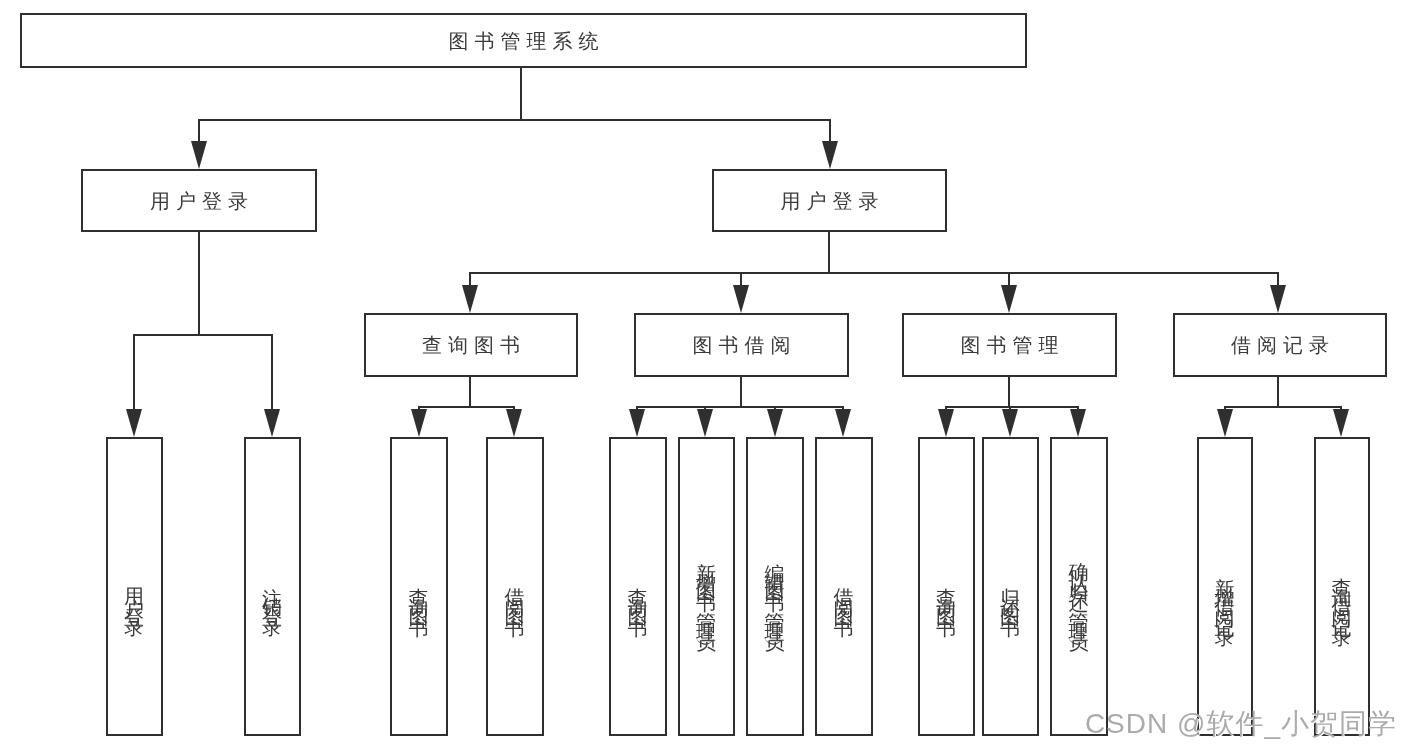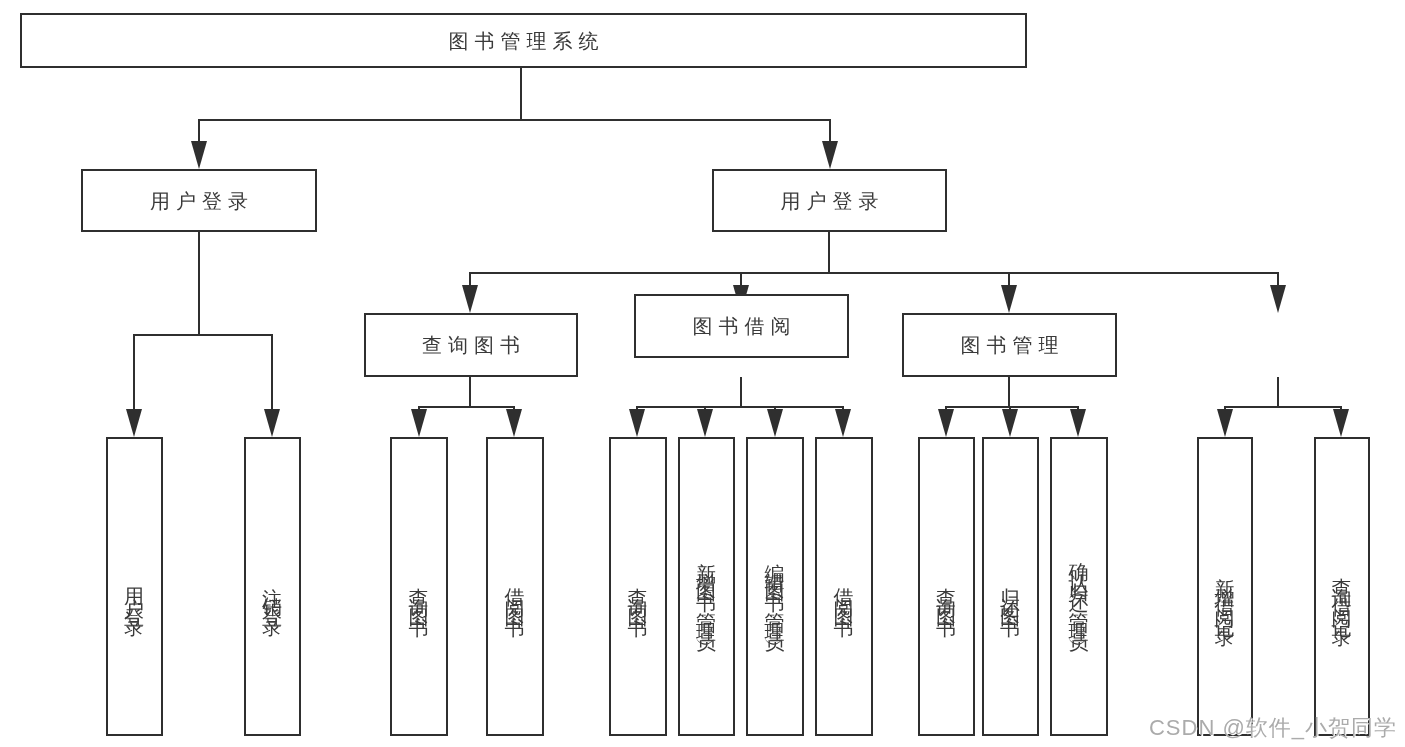--- a/index.html
+++ b/index.html
@@ -47,21 +47,21 @@
   .hline{position:absolute;height:2px;background:var(--line);}
   .ahead{
     position:absolute;width:0;height:0;
     border-left:8px solid transparent;
     border-right:8px solid transparent;
     border-top:28px solid var(--line);
   }
   .watermark{
     position:absolute;
     right:8px;bottom:4px;
-    font-size:22px;
+    font-size:28px;
     letter-spacing:1px;
     color:var(--wm);
     text-shadow:1px 1px 0 #ffffff;
     z-index:5;
     white-space:nowrap;
     margin-left:30px;
   }
 </style>
 </head>
 <body>
@@ -100,25 +100,28 @@
   <div class="vline" style="left:740px;top:272px;height:15px"></div>
   <div class="ahead" style="left:733px;top:285px"></div>
   <div class="vline" style="left:1008px;top:272px;height:15px"></div>
   <div class="ahead" style="left:1001px;top:285px"></div>
   <div class="vline" style="left:1277px;top:272px;height:15px"></div>
   <div class="ahead" style="left:1270px;top:285px"></div>
 
   <div class="box" style="left:364px;top:313px;width:214px;height:64px">
     <span class="htext">查询图书</span>
   </div>
-  <div class="box" style="left:634px;top:294px;width:215px;height:64px">
+  <div class="box" style="left:634px;top:313px;width:215px;height:64px">
     <span class="htext">图书借阅</span>
   </div>
   <div class="box" style="left:902px;top:313px;width:215px;height:64px">
     <span class="htext">图书管理</span>
+  </div>
+  <div class="box" style="left:1173px;top:313px;width:214px;height:64px">
+    <span class="htext">借阅记录</span>
   </div>
 
   <div class="vline" style="left:469px;top:377px;height:29px"></div>
   <div class="hline" style="left:418px;top:406px;width:97px"></div>
   <div class="vline" style="left:418px;top:406px;height:5px"></div>
   <div class="ahead" style="left:411px;top:409px"></div>
   <div class="vline" style="left:513px;top:406px;height:5px"></div>
   <div class="ahead" style="left:506px;top:409px"></div>
 
   <div class="vline" style="left:740px;top:377px;height:29px"></div>

